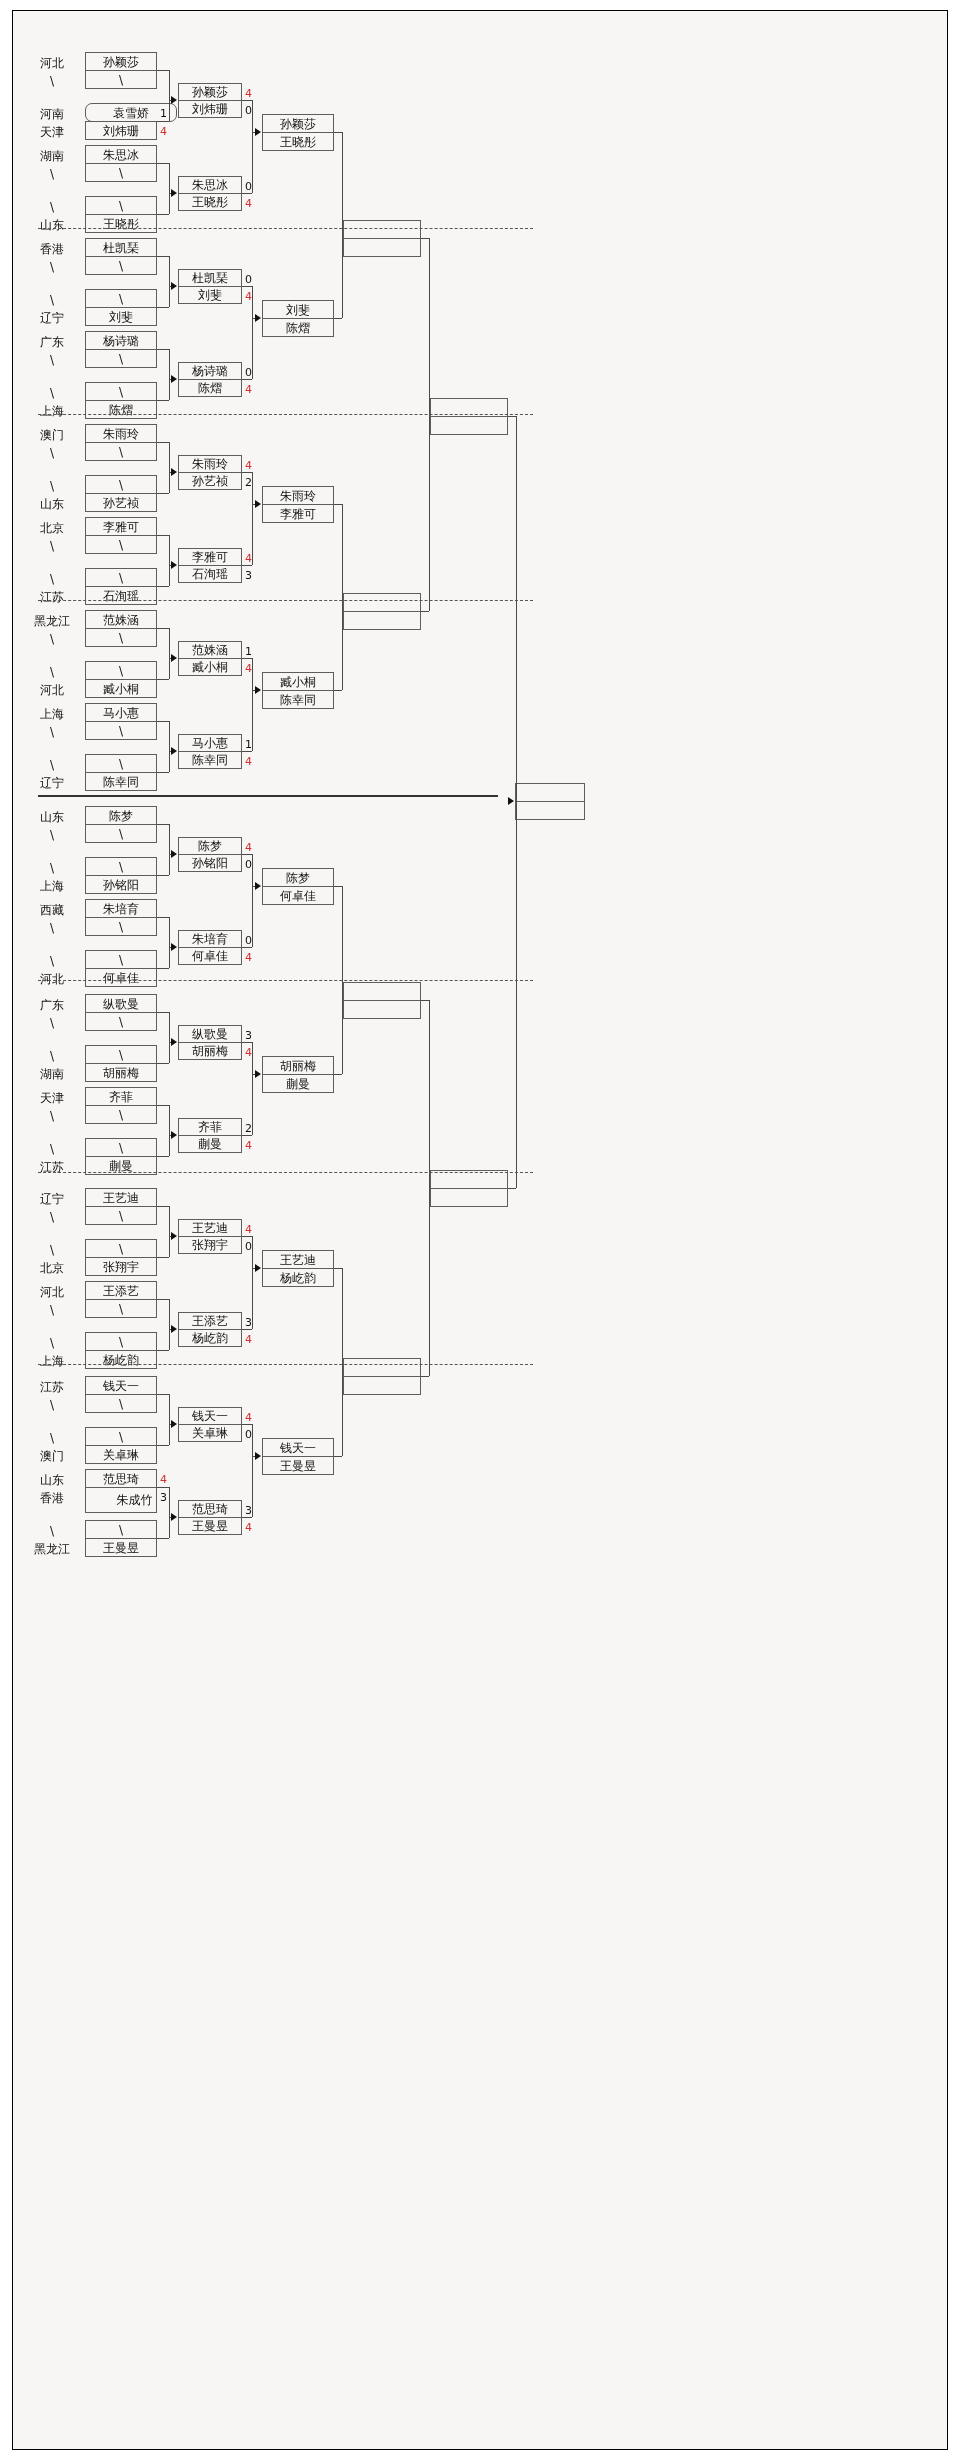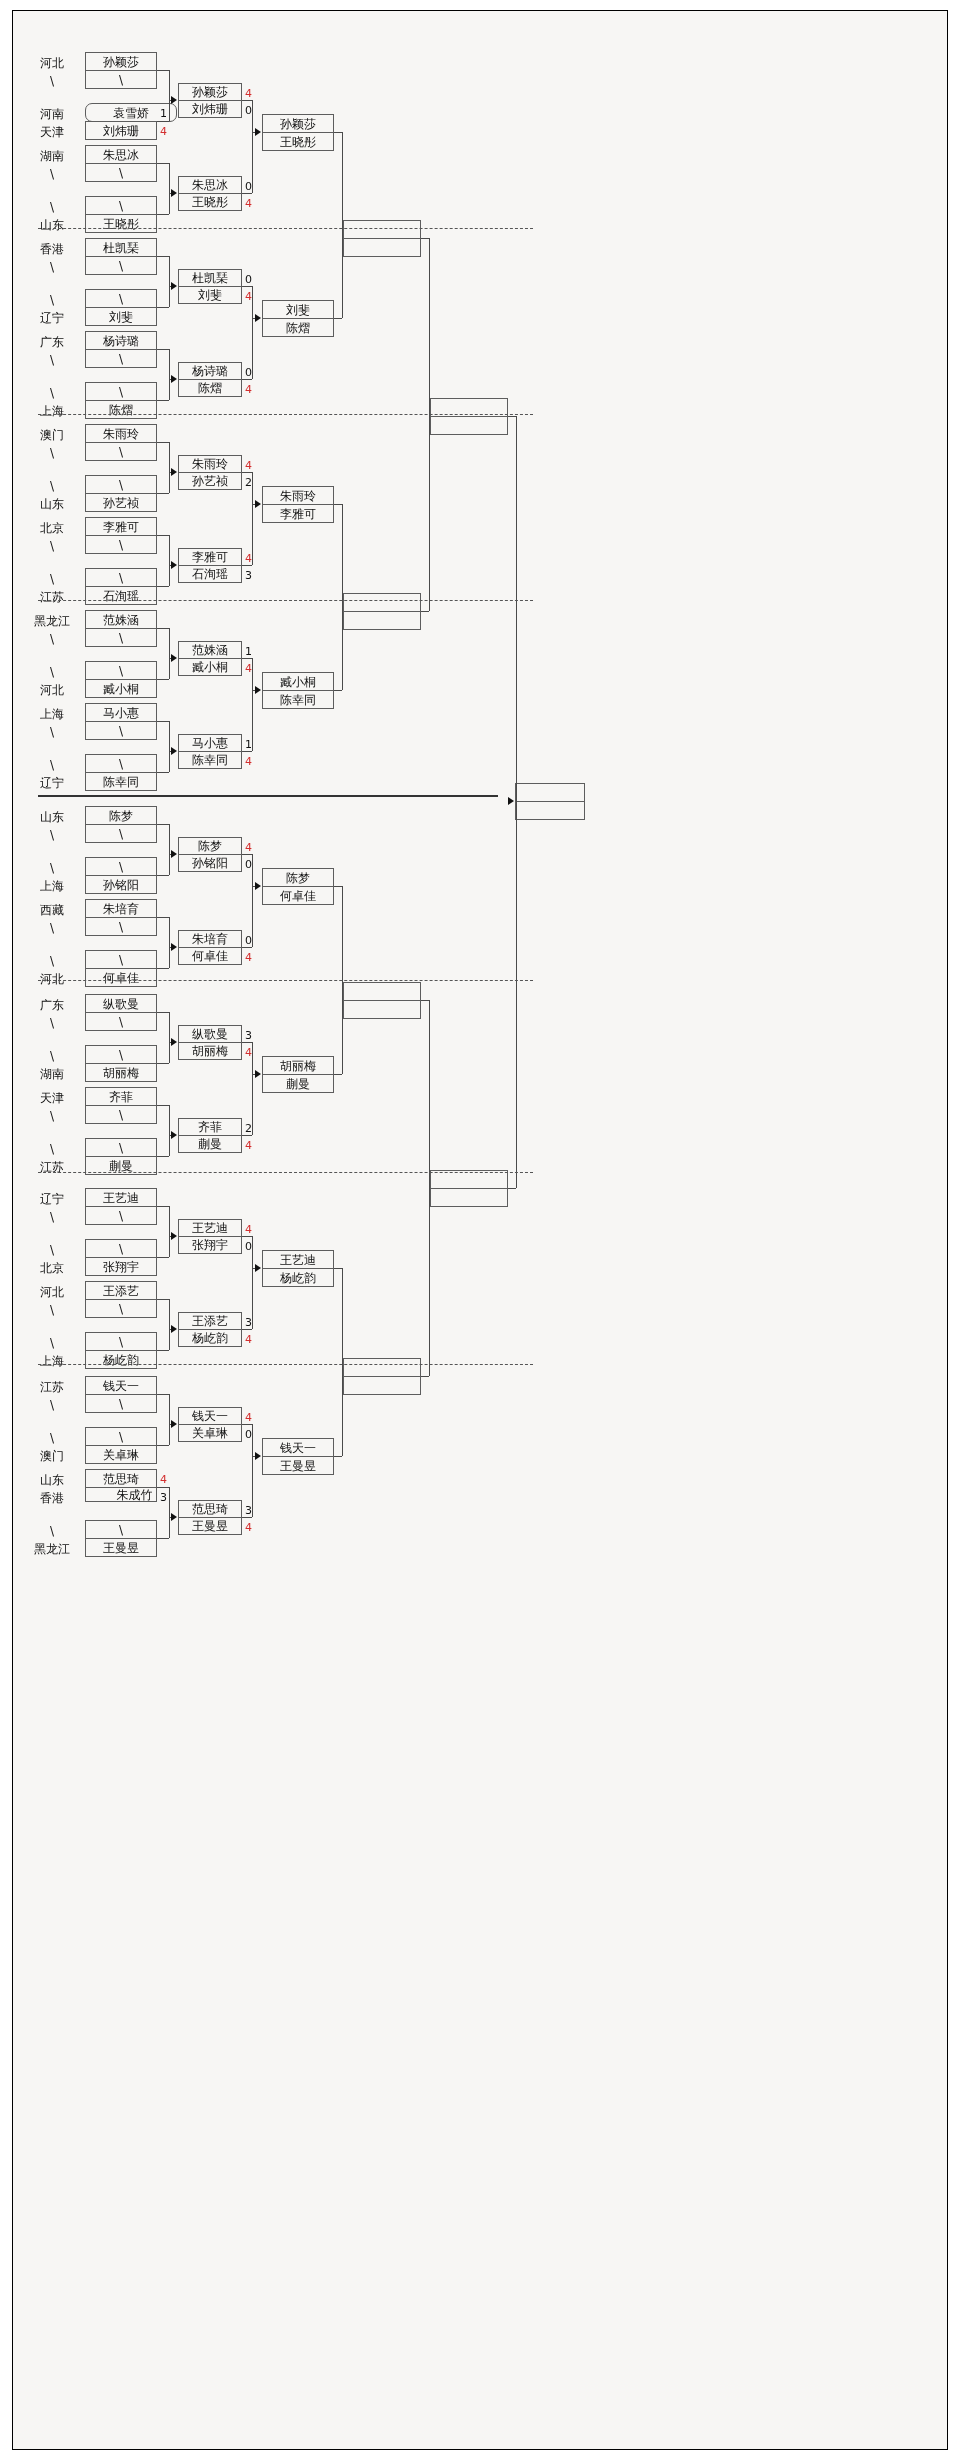--- a/index.html
+++ b/index.html
@@ -322,21 +322,21 @@
       <div class="arw" style="left: 255px; top: 1264px;"></div>
       <div class="bx" style="left: 85px; top: 1376px; width: 72px; height: 19px;">钱天一</div>
       <div class="bx" style="left: 85px; top: 1394px; width: 72px; height: 19px;">\</div>
       <div class="prov" style="left: 22px; top: 1381px; width: 60px;">江苏</div>
       <div class="prov" style="left: 22px; top: 1399px; width: 60px;">\</div>
       <div class="bx" style="left: 85px; top: 1427px; width: 72px; height: 19px;">\</div>
       <div class="bx" style="left: 85px; top: 1445px; width: 72px; height: 19px;">关卓琳</div>
       <div class="prov" style="left: 22px; top: 1432px; width: 60px;">\</div>
       <div class="prov" style="left: 22px; top: 1450px; width: 60px;">澳门</div>
       <div class="bx" style="left: 85px; top: 1469px; width: 72px; height: 19px;">范思琦</div>
-      <div class="bx" style="left: 85px; top: 1487px; width: 72px; height: 15px; padding-left: 27px;">朱成竹</div>
+      <div class="bx" style="left: 85px; top: 1487px; width: 72px; height: 26px; padding-left: 27px;">朱成竹</div>
       <div class="prov" style="left: 22px; top: 1474px; width: 60px;">山东</div>
       <div class="prov" style="left: 22px; top: 1492px; width: 60px;">香港</div>
       <div class="sc w" style="left: 160px; top: 1474px;">4</div>
       <div class="sc" style="left: 160px; top: 1492px;">3</div>
       <div class="bx" style="left: 85px; top: 1520px; width: 72px; height: 19px;">\</div>
       <div class="bx" style="left: 85px; top: 1538px; width: 72px; height: 19px;">王曼昱</div>
       <div class="prov" style="left: 22px; top: 1525px; width: 60px;">\</div>
       <div class="prov" style="left: 22px; top: 1543px; width: 60px;">黑龙江</div>
       <div class="bx" style="left: 178px; top: 1407px; width: 64px; height: 18px;">钱天一</div>
       <div class="bx" style="left: 178px; top: 1424px; width: 64px; height: 18px;">关卓琳</div>

